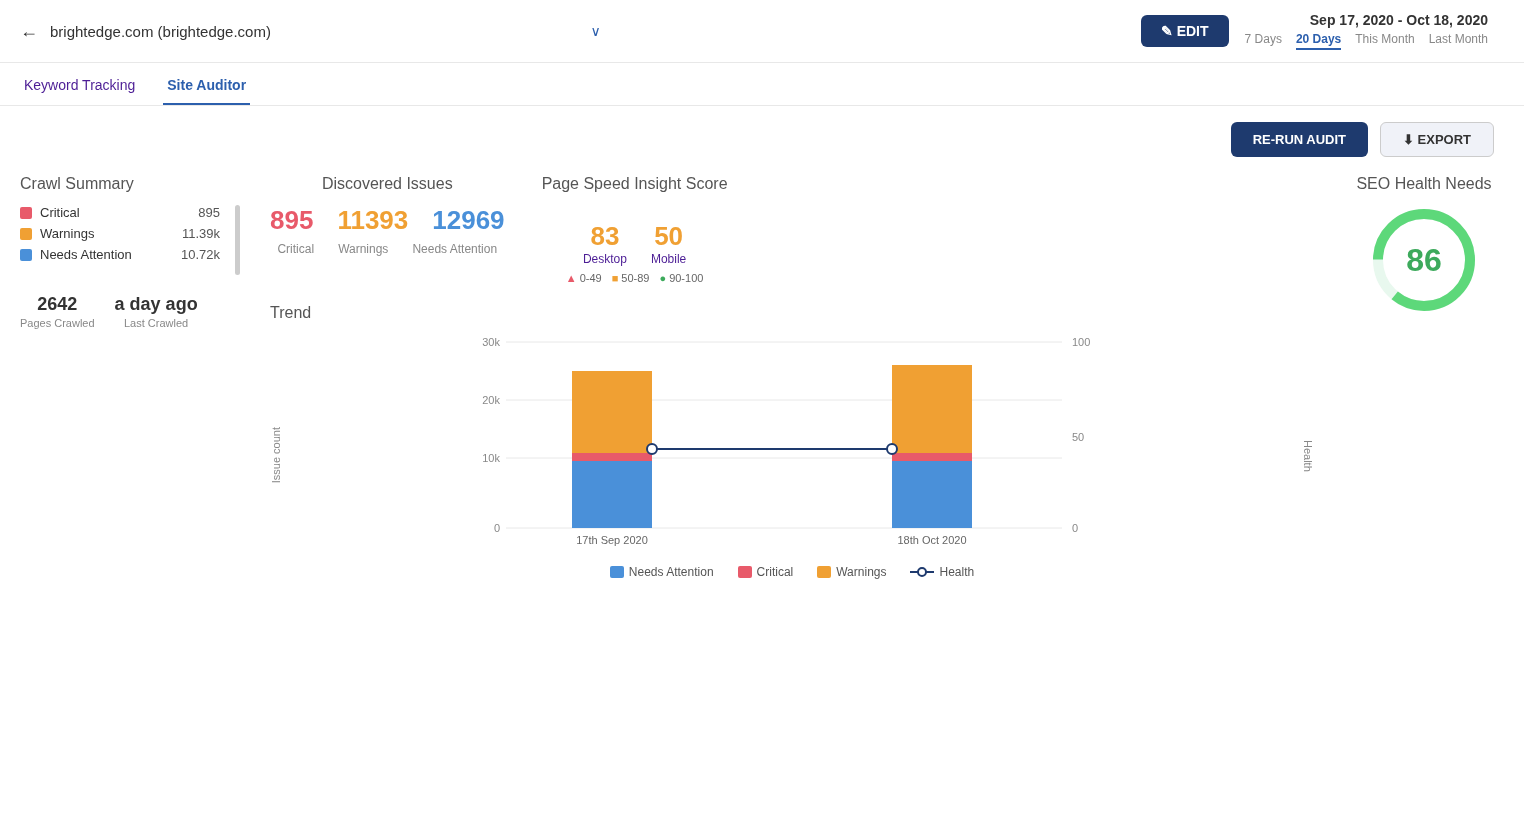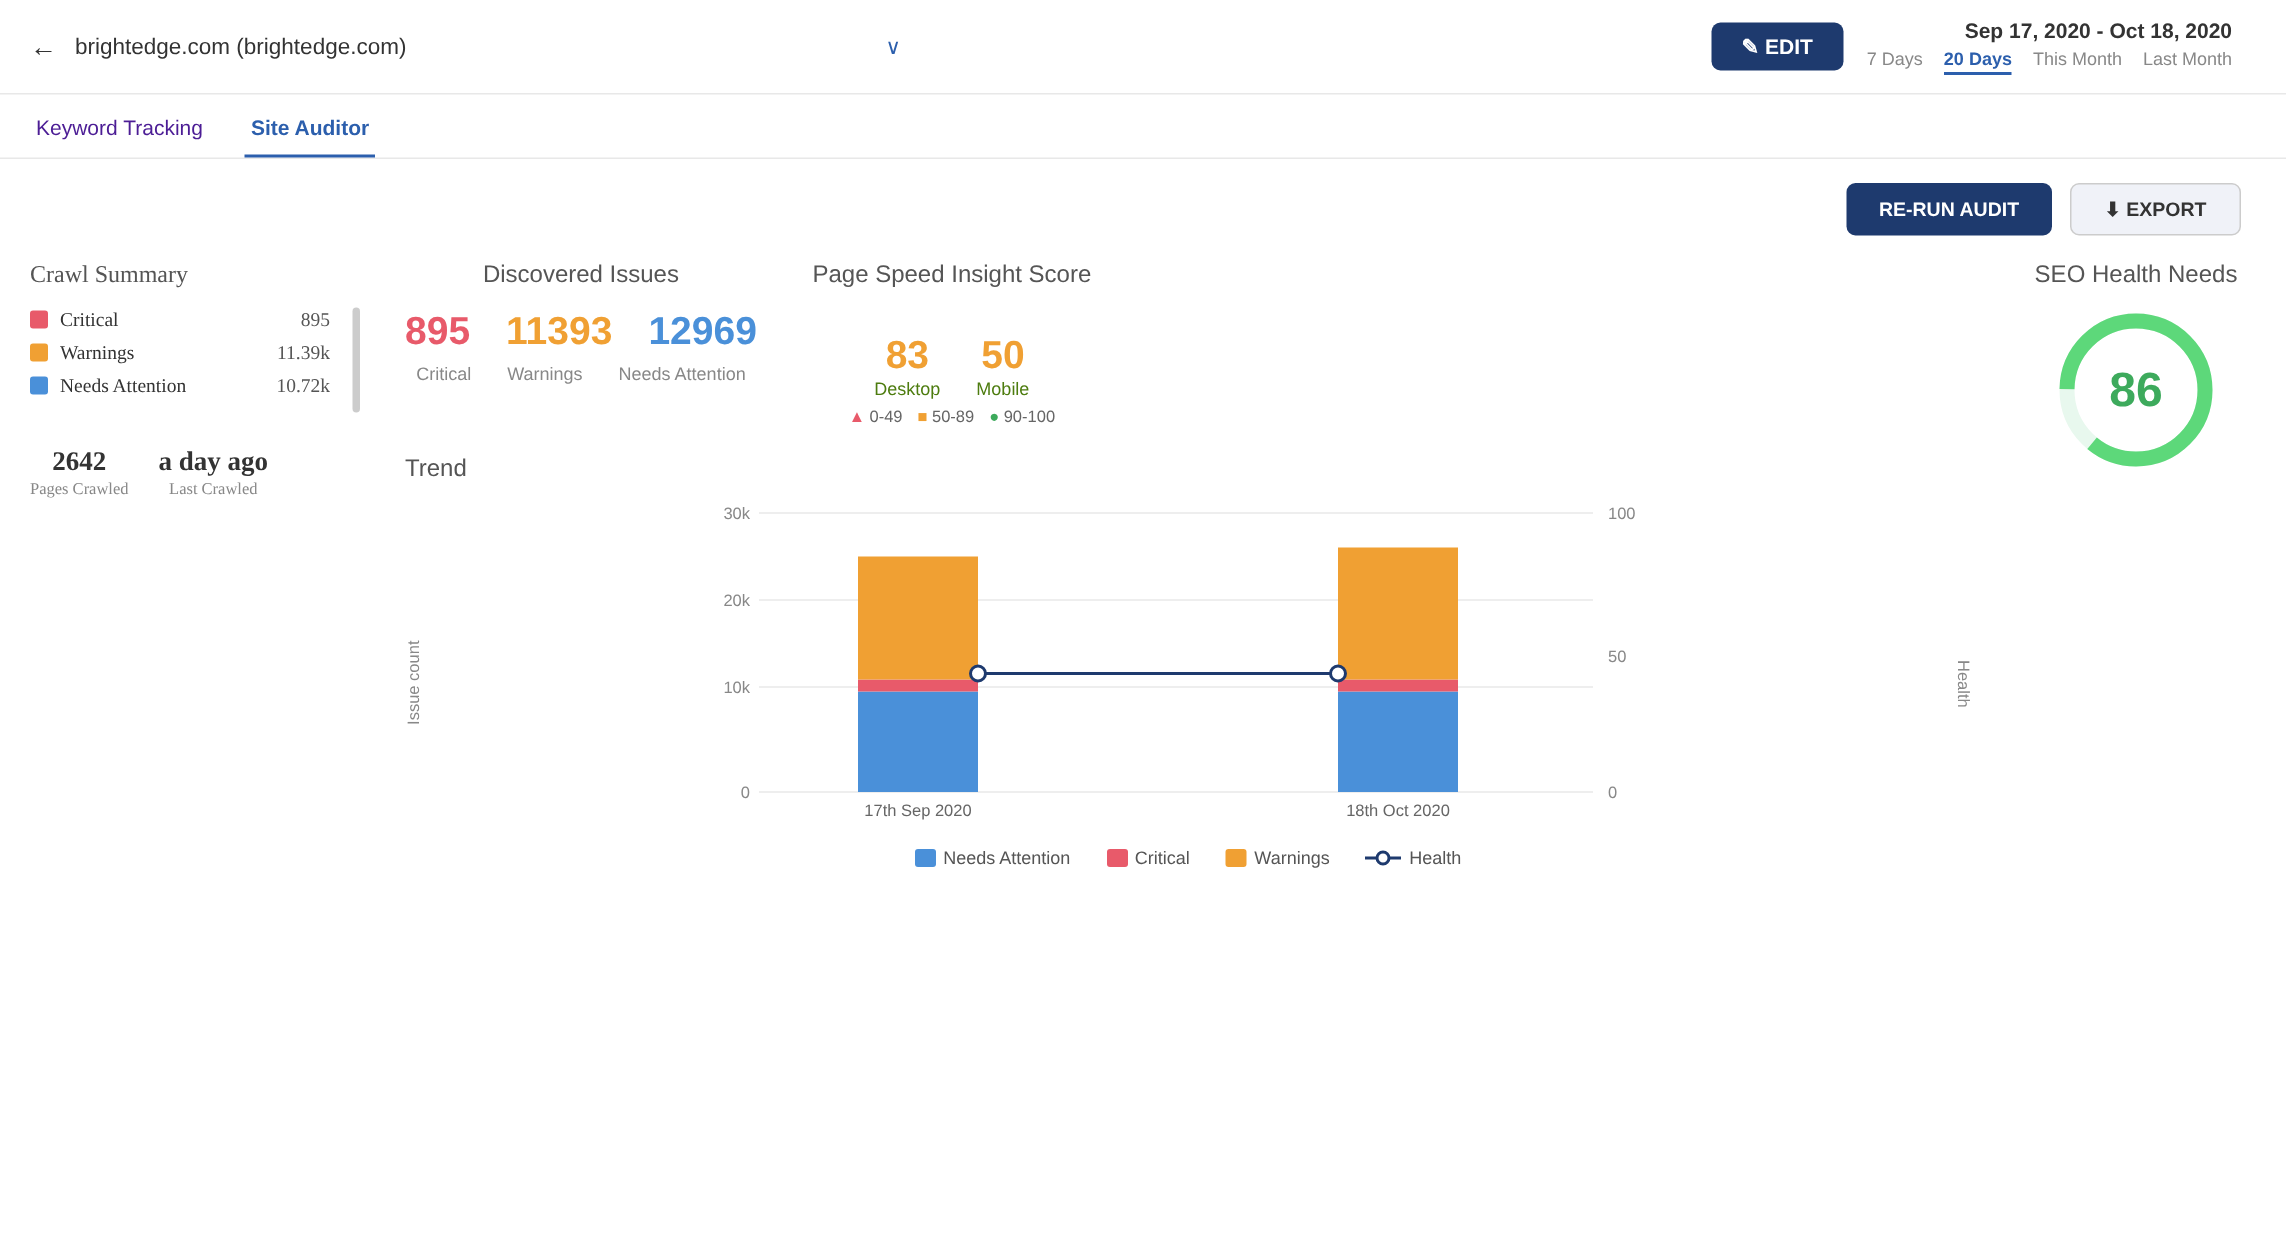--- a/index.html
+++ b/index.html
@@ -61,21 +61,21 @@
     .issue-num.warnings { color: #f0a033; }
     .issue-num.attention { color: #4a90d9; }
     .issues-labels { display: flex; gap: 24px; justify-content: center; }
     .issue-label { font-size: 12px; color: #888; text-align: center; }
 
     
     .page-speed { text-align: center; min-width: 200px; }
     .speed-numbers { display: flex; gap: 24px; justify-content: center; margin: 10px 0 6px; }
     .speed-item { text-align: center; margin-top: 16px; }
     .speed-num { font-size: 26px; font-weight: 700; color: #f0a033; }
-    .speed-sub { font-size: 12px; color: #4d7c0f; }
+    .speed-sub { font-size: 12px; color: #4c1d95; }
     .speed-legend { display: flex; gap: 10px; align-items: center; justify-content: center; font-size: 11px; color: #666; margin-top: 6px; flex-wrap: wrap; }
     .speed-legend-item { display: flex; align-items: center; gap: 3px; }
 
     
     .seo-score { text-align: center; min-width: 140px; }
     .score-ring { width: 110px; height: 110px; margin: 10px auto; position: relative; }
     .score-value { position: absolute; top: 50%; left: 50%; transform: translate(-50%, -50%); font-size: 32px; font-weight: 700; color: #3daa5c; }
 
     
     .trend-section { padding: 0 10px; }
@@ -115,21 +115,21 @@
   <div class="tab active">Site Auditor</div>
 </div>
 
 <div class="action-row">
   <button class="rerun-btn">RE-RUN AUDIT</button>
   <button class="export-btn">⬇ EXPORT</button>
 </div>
 
 <div class="main-content">
 
-  <div class="crawl-summary" style="position:relative;font-family:Liberation Serif, serif;">
+  <div class="crawl-summary" style="position:relative;">
     <div class="section-title">Crawl Summary</div>
 
 
     <div class="legend" style="position:relative; padding-right: 20px;">
       <div class="legend-item">
         <div class="legend-left">
           <div class="legend-dot" style="background:#e85a6a;"></div>
           <span>Critical</span>
         </div>
         <span class="legend-val">895</span>

